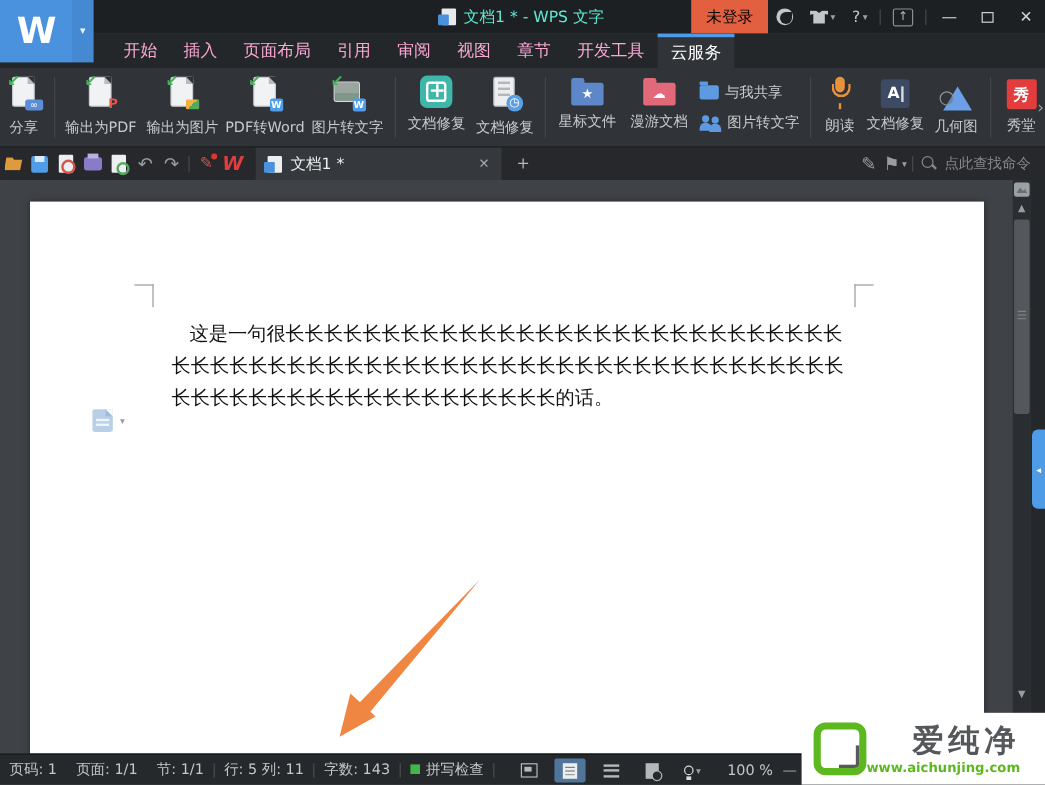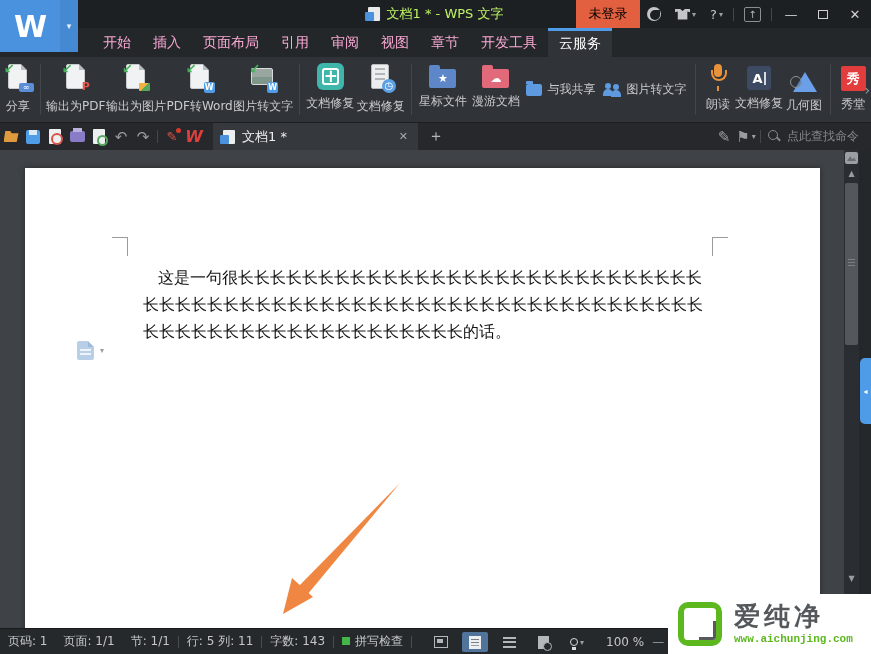--- a/index.html
+++ b/index.html
@@ -9,21 +9,21 @@
 
   
   .titlebar { position:absolute; left:0; top:0; width:871px; height:28px; background:#1d2023; }
   .logo { position:absolute; left:0; top:0; width:78px; height:52px; z-index:30; display:flex; }
   .logo-main { width:60px; height:52px; background:#4a92dd; color:#fff; display:flex; align-items:center; justify-content:center;
     font-size:30px; font-weight:bold; letter-spacing:-1px; }
   .logo-drop { width:18px; height:52px; background:#4489d2; color:#eaf2fb; font-size:9px; display:flex; align-items:center; justify-content:center; }
   .title-center { position:absolute; left:50%; top:0; transform:translateX(-50%); height:28px; display:flex; align-items:center; gap:7px; }
   .title-doc-ic { width:12px; height:14px; background:#e8eaec; border-radius:1px; position:relative; }
   .title-doc-ic::after { content:""; position:absolute; left:-3px; bottom:0; width:9px; height:9px; background:#4a92dd; border-radius:1px; }
-  .title-text { color:#bef264; font-size:13px; }
+  .title-text { color:#5eead4; font-size:13px; }
   .title-right { position:absolute; right:0; top:0; height:28px; display:flex; align-items:center; }
   .login-btn { width:64px; height:28px; background:#e2603f; color:#000000; font-size:13px; border:none; display:flex; align-items:center; justify-content:center; cursor:pointer; }
   .tb-ic { color:#c3c5c7; font-size:13px; display:flex; align-items:center; justify-content:center; height:28px; padding:0 7px; }
   .circle-ic { width:14px; height:14px; border-radius:50%; background:#c3c5c7; position:relative; overflow:hidden; }
   .circle-ic::after { content:""; position:absolute; left:3px; top:3px; width:10px; height:10px; background:#1d2023; border-radius:50% 0 50% 50%; }
   .shirt-ic { width:15px; height:11px; background:#c3c5c7; clip-path:polygon(0 0,30% 0,50% 22%,70% 0,100% 0,100% 35%,82% 28%,82% 100%,18% 100%,18% 28%,0 35%); }
   .mini-caret { font-size:8px; color:#9b9ea1; margin-left:2px; }
   .tb-sep { width:1px; height:13px; background:#45484b; margin:0 3px; }
   .upbox-ic { width:17px; height:15px; border:1px solid #8b8e91; border-radius:2px; color:#b5b8ba; font-size:10px; display:flex; align-items:center; justify-content:center; }
   .win-btn { width:32px; height:28px; display:flex; align-items:center; justify-content:center; color:#cfd1d3; font-size:13px; }
@@ -51,21 +51,21 @@
   .repair-ic { width:27px; height:27px; background:#3eb6aa; border-radius:6px; color:#fff; display:flex; align-items:center; justify-content:center; }
   .repair-plus { font-size:17px; font-weight:bold; border:2px solid #fff; border-radius:3px; width:17px; height:17px; line-height:13px; text-align:center; }
   .hist-ic { position:relative; width:30px; height:30px; }
   .hist-doc { position:absolute; left:5px; top:1px; width:18px; height:25px; background:#eceeef; border-radius:2px; border:1px solid #b9bcbe; }
   .hist-doc i { display:block; height:2px; background:#b4b7ba; margin:3px 3px 0; }
   .hist-clock { position:absolute; right:0; bottom:0; width:14px; height:14px; border-radius:50%; background:#5ba0e5; color:#fff; font-size:10px; line-height:14px; text-align:center; }
   .folder { position:relative; width:27px; height:19px; border-radius:2px; margin-top:6px; display:flex; align-items:center; justify-content:center; color:#fff; font-size:11px; }
   .folder::before { content:""; position:absolute; left:0; top:-4px; width:11px; height:5px; border-radius:2px 2px 0 0; background:inherit; }
   .f-blue { background:#5d87c8; }
   .f-pink { background:#e2697a; }
-  .stackcol { display:flex; flex-direction:row; justify-content:center; gap:8px; padding:0 4px; }
+  .stackcol { display:flex; flex-direction:column; justify-content:center; gap:8px; padding:0 4px; }
   .stackrow { display:flex; align-items:center; gap:5px; cursor:pointer; }
   .minifolder { position:relative; width:16px; height:12px; background:#5d9ae0; border-radius:2px; color:#fff; font-size:8px; line-height:12px; text-align:center; }
   .minifolder::before { content:""; position:absolute; left:0; top:-3px; width:7px; height:3px; background:#5d9ae0; border-radius:1px 1px 0 0; }
   .ppl { position:relative; width:18px; height:13px; }
   .ppl::before { content:""; position:absolute; left:2px; top:0; width:6px; height:6px; border-radius:50%; background:#5d9ae0; box-shadow:8px 1px 0 #5d9ae0; }
   .ppl::after { content:""; position:absolute; left:0; top:6px; width:10px; height:7px; border-radius:5px 5px 0 0; background:#5d9ae0; box-shadow:8px 1px 0 #5d9ae0; }
   .mic { position:relative; width:18px; height:28px; }
   .mic::before { content:""; position:absolute; left:5px; top:1px; width:8px; height:13px; background:#e8923c; border-radius:4px; }
   .mic::after { content:""; position:absolute; left:2px; top:7px; width:12px; height:9px; border:2px solid #e8923c; border-top:none; border-radius:0 0 8px 8px; }
   .mic i { position:absolute; left:8px; bottom:0; width:2px; height:5px; background:#e8923c; }
@@ -152,21 +152,21 @@
   .ic-web::after { content:""; position:absolute; right:-3px; bottom:-2px; width:7px; height:7px; border-radius:50%; background:#26292c; border:1.5px solid #b5b8ba; }
   .ic-bulb { width:8px; height:8px; border:1.5px solid #d9dbdd; border-radius:50%; position:relative; }
   .ic-bulb::after { content:""; position:absolute; left:1.5px; top:8px; width:4px; height:3px; background:#d9dbdd; }
   .sb-zoom { position:absolute; left:606px; top:0; height:26px; display:flex; align-items:center; gap:8px; }
 
   
   .watermark { position:absolute; right:0; bottom:0; width:203px; height:60px; background:#fff; z-index:60; display:flex; align-items:center; }
   .wm-logo { position:relative; width:44px; height:44px; margin-left:10px; border:6px solid #5cb81e; border-radius:10px; overflow:hidden; flex:none; }
   .wm-logo::before { content:""; position:absolute; left:-8px; top:10px; width:60px; height:7px; background:#fff; transform:rotate(-45deg); }
   .wm-logo::after { content:""; position:absolute; right:-2px; bottom:-2px; width:14px; height:16px; border-right:5px solid #565a5d; border-bottom:5px solid #565a5d; border-radius:0 0 5px 0; background:#fff; }
-  .wm-text { margin-left:12px; display:flex; flex-direction:column; align-items:flex-start;font-family:Liberation Mono, monospace; }
+  .wm-text { margin-left:0; display:flex; flex-direction:column; align-items:flex-end; }
   .wm-name { color:#55585b; font-size:26px; font-weight:600; letter-spacing:4px; line-height:30px; }
   .wm-url { color:#5cb81e; font-size:11px; font-weight:bold; }
 </style>
 </head>
 <body>
 
 <div class="app">
 
   <div class="titlebar">
     <div class="title-center">

